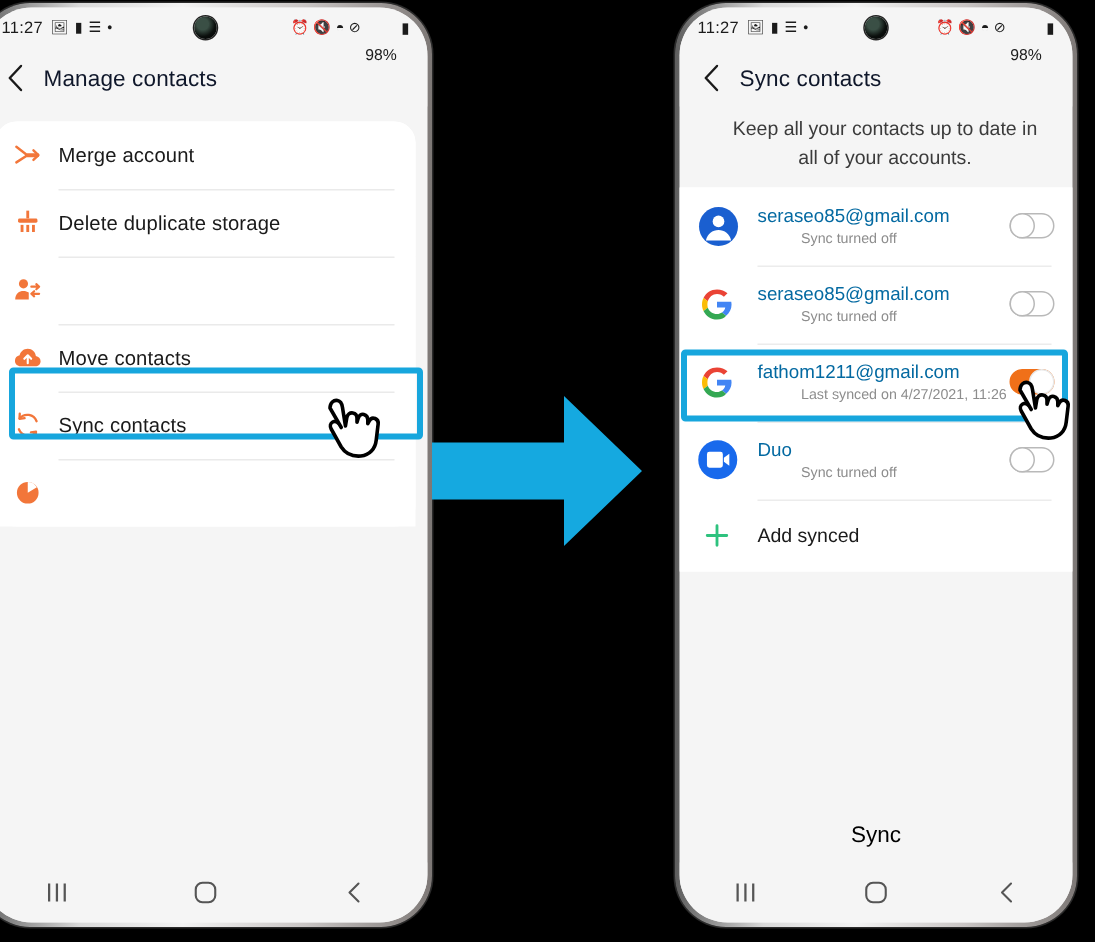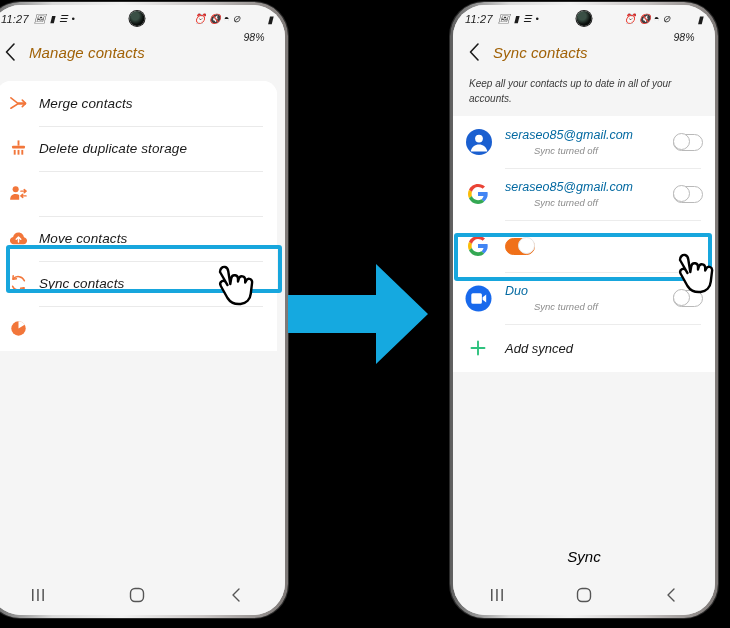--- a/index.html
+++ b/index.html
@@ -2,21 +2,21 @@
 <html><head>
 <meta charset="utf-8">
 <style>
   * { box-sizing: border-box; margin: 0; padding: 0; }
   html, body {
     width: 730px; height: 628px;
     background: #000;
     font-family: "Liberation Sans", sans-serif;
     overflow: hidden;
   }
-  .stage { position: relative; width: 652px; height: 628px; background: #000; font-style: italic; }
+  .stage { position: relative; width: 652px; height: 628px; background: #000; }
 
   
   .phone {
     position: absolute;
     background: linear-gradient(90deg,#5d5d5d 0%, #d9d9d9 22%, #f2f2f2 45%, #c9c5c4 72%, #7d7876 100%);
     border-radius: 34px;
     padding: 3px;
     box-shadow: 0 0 0 1px #2b2b2b;
   }
   .phone-inner {
@@ -48,21 +48,21 @@
     position: absolute; left: 50%; top: 6px; transform: translateX(-50%);
     width: 15px; height: 15px; border-radius: 50%;
     background: radial-gradient(circle at 38% 34%, #3a4f45 0 28%, #0b0f0d 60%, #000 100%);
     box-shadow: 0 0 0 1px #222;
   }
 
   
   .appbar { height: 38px; display: flex; align-items: center; padding: 0 10px; background: #f5f5f5; }
   .back-chevron { width: 22px; height: 22px; display:flex; align-items:center; justify-content:center; }
   .back-chevron svg { display:block; }
-  .appbar-title { font-size: 15px; color: #a16207; margin-left: 8px; letter-spacing: .1px; }
+  .appbar-title { font-size: 15px; color: #0f172a; margin-left: 8px; letter-spacing: .1px; }
 
   
   .menu-card {
     margin: 10px 8px 0 8px;
     background: #fff;
     border-radius: 14px;
     overflow: visible;
     position: relative;
   }
   .menu-row {
@@ -97,22 +97,22 @@
   
   .hand { position: absolute; z-index: 8; }
   #hand-left  { left: 206px; top: 255px; width: 62px; height: 62px; }
   #hand-right { left: 666px; top: 243px; width: 62px; height: 62px; }
 
   
   #arrow { position: absolute; left: 288px; top: 262px; width: 142px; height: 104px; z-index: 5; }
 
   
   .desc {
-    padding: 6px 16px 10px 16px;
-    font-size: 10px; line-height: 1.45; color: #3b3b3b;
+    padding: 6px 16px 10px 28px;
+    font-size: 13px; line-height: 1.45; color: #3b3b3b; text-align: center;
   }
 
   .acct-card { background: #fff; }
   .acct-row {
     height: 52px;
     display: flex; align-items: center;
     padding: 0 12px 0 12px;
     position: relative;
     background: #fff;
   }
@@ -193,21 +193,21 @@
 
       <div class="menu-card">
 
         <div class="menu-row">
           <span class="menu-ico">
             <svg width="19" height="19" viewBox="0 0 20 20">
               <path d="M2 4 L9 9.5 L17 9.5 M2 15 L9 10.5 L17 10.5" fill="none" stroke="#f2763a" stroke-width="1.7" stroke-linecap="round"></path>
               <path d="M14 6.5 L17.5 9.9 L14 13.3" fill="none" stroke="#f2763a" stroke-width="1.7" stroke-linecap="round" stroke-linejoin="round"></path>
             </svg>
           </span>
-          <span class="menu-label">Merge contacts</span>
+          <span class="menu-label">Merge account</span>
         </div>
 
         <div class="menu-row">
           <span class="menu-ico">
             <svg width="19" height="19" viewBox="0 0 20 20">
               <rect x="9" y="1.5" width="2" height="5.5" fill="#f2763a"></rect>
               <rect x="3.2" y="7" width="13.6" height="3" rx="1" fill="#f2763a"></rect>
               <rect x="5" y="11.5" width="2" height="5" fill="#f2763a"></rect>
               <rect x="9" y="11.5" width="2" height="5" fill="#f2763a"></rect>
               <rect x="13" y="11.5" width="2" height="5" fill="#f2763a"></rect>
@@ -370,20 +370,24 @@
         <div class="acct-row">
           <span class="acct-ico">
             <svg width="26" height="26" viewBox="0 0 26 26">
               <circle cx="13" cy="13" r="12.5" fill="#fff"></circle>
               <path d="M13 6 C15 6 16.6 6.8 17.6 7.8 L20 5.5 C18.2 3.9 15.8 3 13 3 C9 3 5.6 5.3 4 8.7 L6.9 10.9 C7.7 8.1 10.1 6 13 6 Z" fill="#ea4335"></path>
               <path d="M22.7 13.2 C22.7 12.4 22.6 11.8 22.5 11.1 L13 11.1 L13 15 L18.5 15 C18.3 16.3 17.5 17.5 16.3 18.3 L19.1 20.5 C21.3 18.6 22.7 16.2 22.7 13.2 Z" fill="#4285f4"></path>
               <path d="M6.9 15.1 C6.7 14.4 6.6 13.7 6.6 13 C6.6 12.3 6.7 11.6 6.9 10.9 L4 8.7 C3.3 10 3 11.5 3 13 C3 14.5 3.3 16 4 17.3 Z" fill="#fbbc05"></path>
               <path d="M13 23 C15.8 23 18.1 22.1 19.1 20.5 L16.3 18.3 C15.4 18.9 14.3 19.3 13 19.3 C10.1 19.3 7.7 17.4 6.9 15.1 L4 17.3 C5.6 20.7 9 23 13 23 Z" fill="#34a853"></path>
             </svg>
           </span>
+          <span class="acct-text">
+            <span class="acct-title" style="display:block">fathom1211@gmail.com</span>
+            <span class="acct-sub" style="display:block">Last synced on 4/27/2021, 11:26</span>
+          </span>
           <span class="toggle on">
               <span class="knob"></span>
             </span>
         </div>
 
         <div class="acct-row">
           <span class="acct-ico">
             <svg width="27" height="27" viewBox="0 0 27 27">
               <circle cx="13.5" cy="13.5" r="13" fill="#1869ec"></circle>
               <path d="M6.3 9.8 A1.6 1.6 0 0 1 7.9 8.2 L15.3 8.2 A1.6 1.6 0 0 1 16.9 9.8 L16.9 17.2 A1.6 1.6 0 0 1 15.3 18.8 L7.9 18.8 A1.6 1.6 0 0 1 6.3 17.2 Z" fill="#fff"></path>

